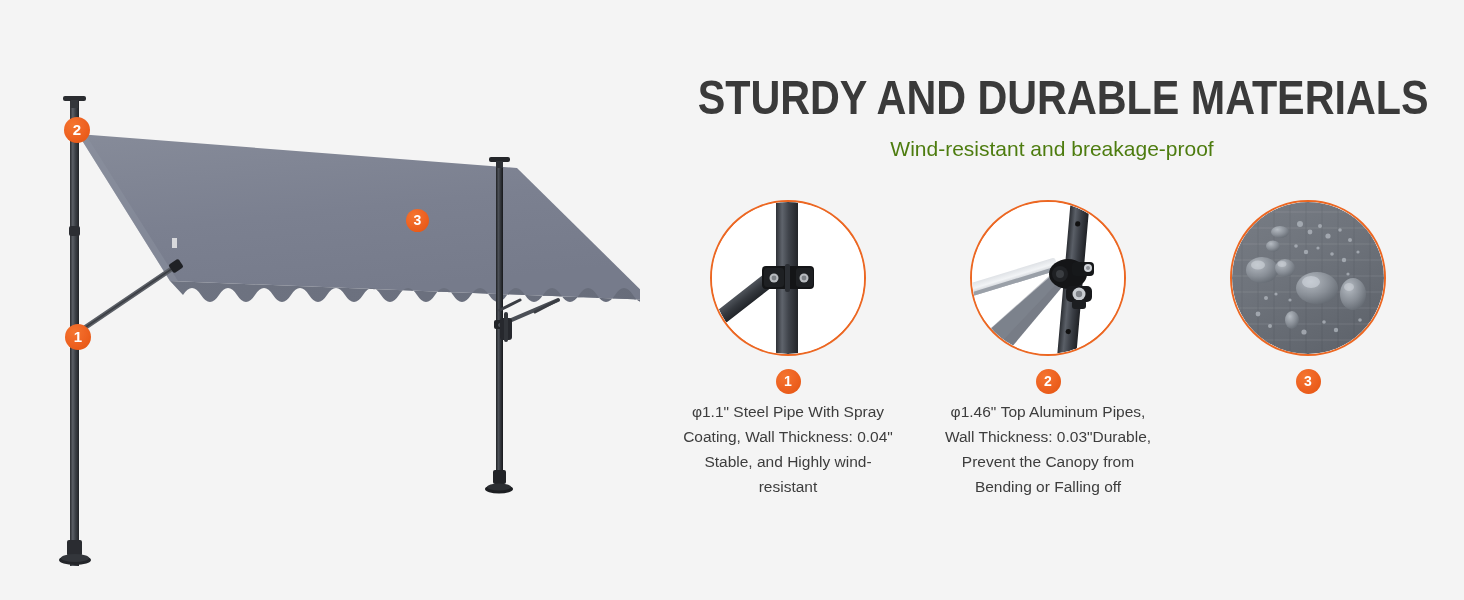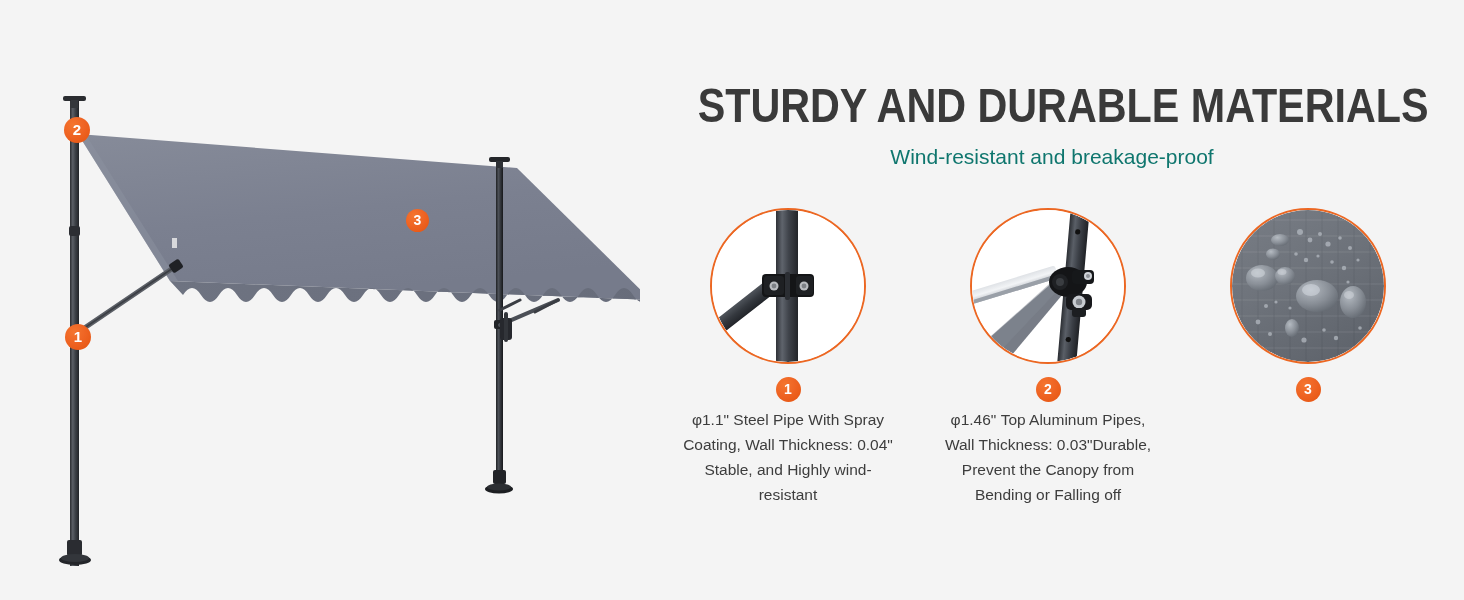--- a/index.html
+++ b/index.html
@@ -51,21 +51,21 @@
     width: 23px;
     height: 23px;
     font-size: 14px;
     line-height: 23px;
   }
 
   
   .panel {
     position: absolute;
     left: 640px;
-    top: 12px;
+    top: 4px;
     width: 824px;
     height: 492px;
   }
   .title {
     position: absolute;
     left: 0;
     top: 66px;
     width: 824px;
     text-align: center;
     font-family: "Liberation Sans Narrow", "Liberation Sans", sans-serif;
@@ -77,21 +77,21 @@
     transform-origin: center top;
     white-space: nowrap;
   }
   .subtitle {
     position: absolute;
     left: 0;
     top: 133px;
     width: 824px;
     text-align: center;
     font-size: 21px;
-    color: #0f766e;
+    color: #4d7c0f;
     font-weight: 400;
   }
 
   .features {
     position: absolute;
     left: 0;
     top: 196px;
     width: 824px;
     display: flex;
     justify-content: flex-start;

